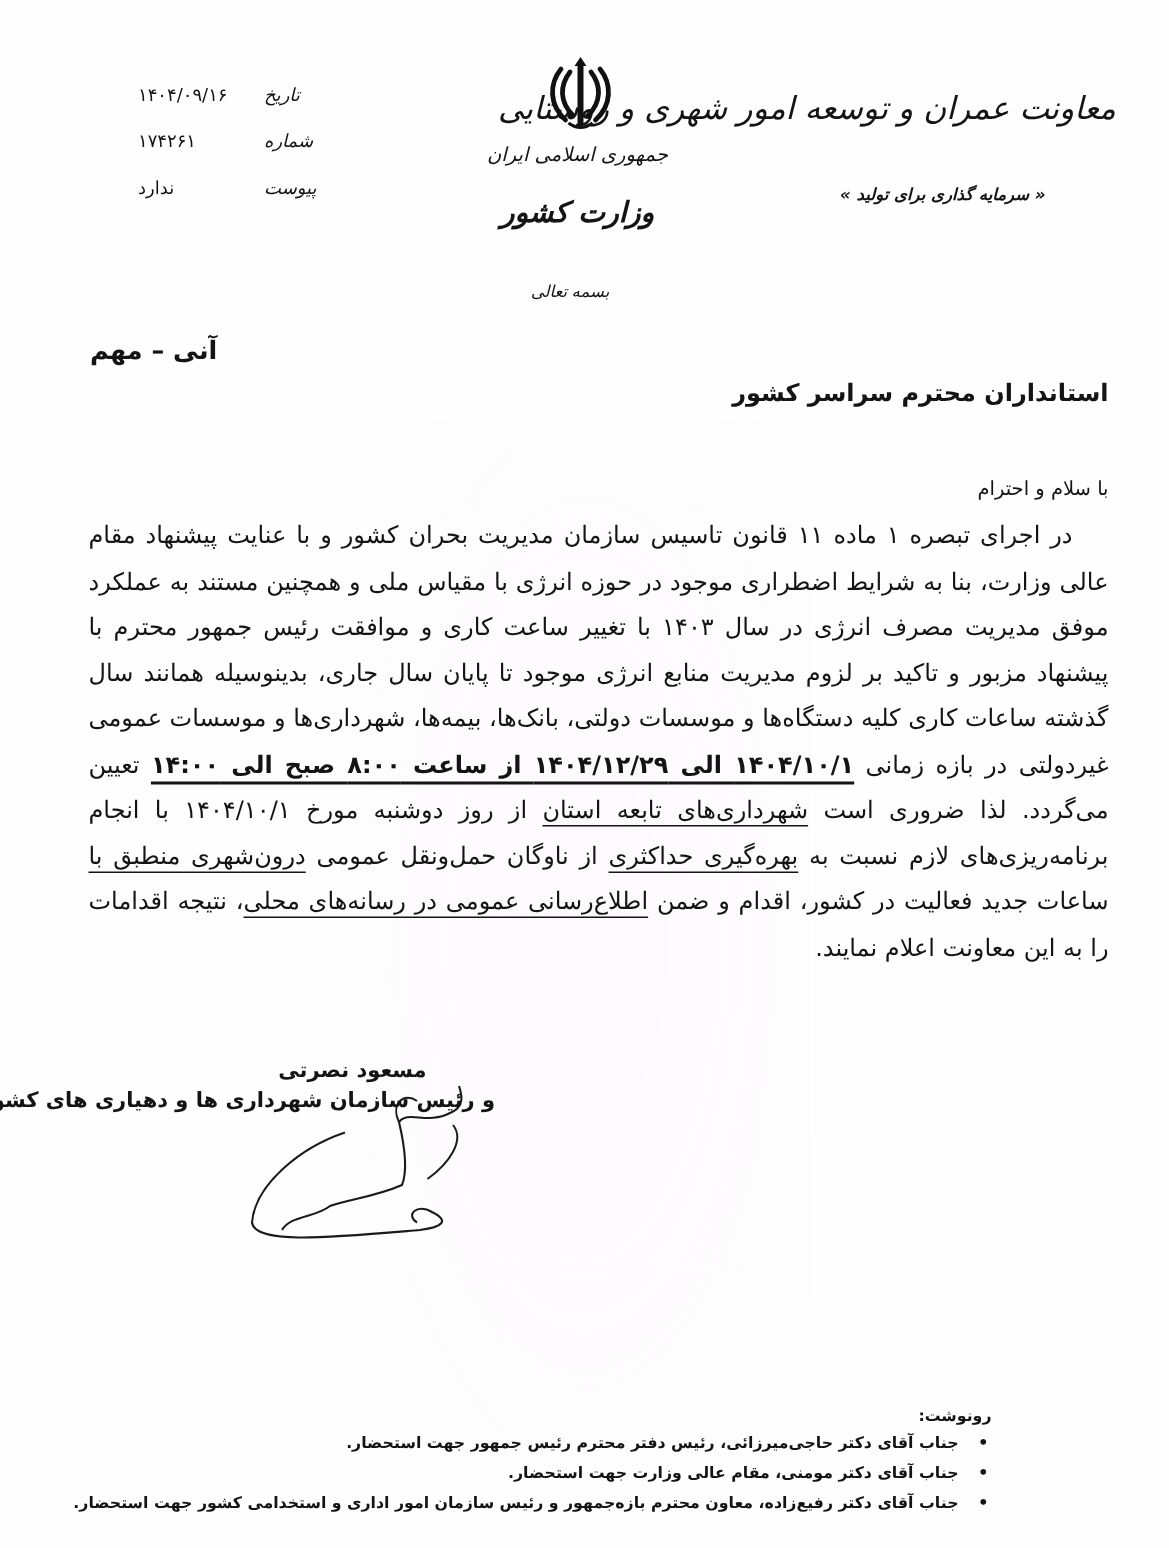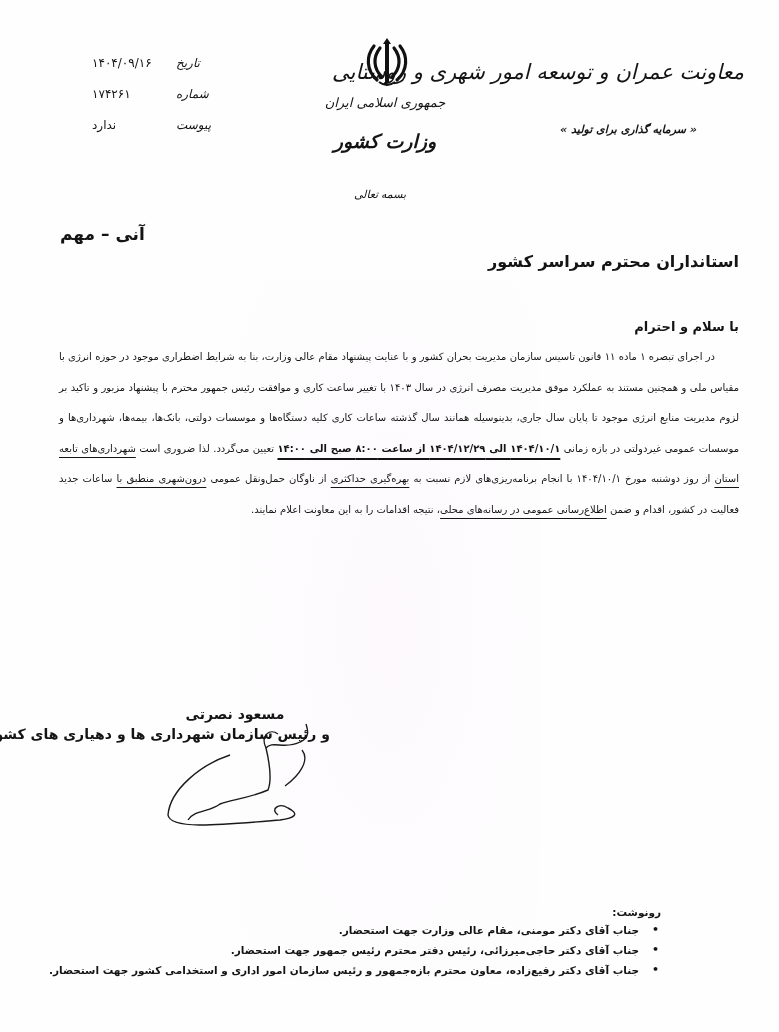--- a/index.html
+++ b/index.html
@@ -12,43 +12,43 @@
     .abs { position: absolute; }
 
     
     .dept-title { right: 35px; top: 60px; font-family: "DejaVu Serif", serif; font-size: 21px; font-style: italic; white-space: nowrap; letter-spacing: -0.5px; }
     .slogan { right: 82px; top: 123px; font-size: 11px; font-weight: bold; white-space: nowrap; font-style: italic; }
 
     
     .emblem { left: 364px; top: 36px; width: 46px; height: 52px; }
     .republic { left: 320px; top: 95px; width: 130px; text-align: center; font-family: "DejaVu Serif", serif; font-style: italic; font-size: 13px; white-space: nowrap; }
     .ministry { left: 320px; top: 130px; width: 130px; text-align: center; font-family: "DejaVu Serif", serif; font-style: italic; font-weight: bold; font-size: 19px; white-space: nowrap; }
-    .bismillah { left: 340px; top: 188px; width: 80px; text-align: center; font-family: Liberation Serif, serif; font-style: italic; font-size: 11px; }
+    .bismillah { left: 340px; top: 188px; width: 80px; text-align: center; font-family: Liberation Sans, sans-serif; font-style: italic; font-size: 11px; }
 
     
     .meta { left: 92px; top: 56px; width: 120px; }
     .meta-row { display: flex; justify-content: space-between; align-items: baseline; height: 31px; font-size: 12px; }
     .meta-label { font-family: "DejaVu Serif", serif; font-style: italic; font-size: 12px; width: 36px; text-align: left; }
     .meta-value { font-size: 12px; letter-spacing: 0.5px; }
 
     .urgent { left: 60px; top: 224px; font-size: 17px; font-weight: bold; white-space: nowrap; }
     .recipient { right: 40px; top: 252px; font-size: 16px; font-weight: bold; white-space: nowrap; }
-    .greeting { right: 40px; top: 319px; font-size: 13px; font-weight: bold; white-space: nowrap; }
+    .greeting { right: 40px; top: 319px; font-size: 13px; font-weight: normal; white-space: nowrap; }
 
-    .body-text { right: 40px; top: 342px; width: 680px; font-size: 10px; line-height: 30.5px; text-align: justify; text-align-last: right; }
+    .body-text { right: 40px; top: 342px; width: 680px; font-size: 16px; line-height: 30.5px; text-align: justify; text-align-last: right; }
     .body-text p { margin: 0; text-indent: 24px; }
     .u { text-decoration: underline; text-underline-offset: 5px; }
     .bold-u { font-weight: bold; text-decoration: underline; text-underline-offset: 6px; text-decoration-thickness: 1.5px; }
 
     .signature { left: 140px; top: 704px; width: 190px; text-align: center; font-size: 14px; font-weight: bold; line-height: 20px; }
     .sig-line { white-space: nowrap; }
     .sig-scribble { left: 160px; top: 720px; width: 200px; height: 110px; }
 
     .cc { right: 118px; top: 906px; width: 620px; font-size: 10.5px; font-weight: bold; }
-    .cc-title { margin-bottom: 2px; }
+    .cc-title { margin-bottom: 2px; margin-top: 32px; }
     .cc ul { margin: 0; padding: 0 22px 0 0; list-style: none; }
     .cc li { position: relative; line-height: 20px; white-space: nowrap; }
     .cc li::before { content: "•"; position: absolute; right: -20px; font-size: 11px; }
 
     .wash { left: 240px; top: 280px; width: 300px; height: 700px; background: radial-gradient(ellipse at center, rgba(250,240,250,0.35), rgba(255,255,255,0)); pointer-events: none; }
   </style>
 </head>
 <body>
 
 <div class="page">
@@ -107,19 +107,19 @@
   </div>
 
   <div class="abs rtl signature">
     <div class="sig-line">مسعود نصرتی</div>
     <div class="sig-line">و رئیس سازمان شهرداری ها و دهیاری های کشور</div>
   </div>
 
   <div class="abs rtl cc">
     <div class="cc-title">رونوشت:</div>
     <ul>
+      <li>جناب آقای دکتر حاجی‌میرزائی، رئیس دفتر محترم رئیس جمهور جهت استحضار.</li>
       <li>جناب آقای دکتر مومنی، مقام عالی وزارت جهت استحضار.</li>
-      <li>جناب آقای دکتر حاجی‌میرزائی، رئیس دفتر محترم رئیس جمهور جهت استحضار.</li>
       <li>جناب آقای دکتر رفیع‌زاده، معاون محترم بازه‌جمهور و رئیس سازمان امور اداری و استخدامی کشور جهت استحضار.</li>
     </ul>
   </div>
 
 </div>
 
 </body></html>

